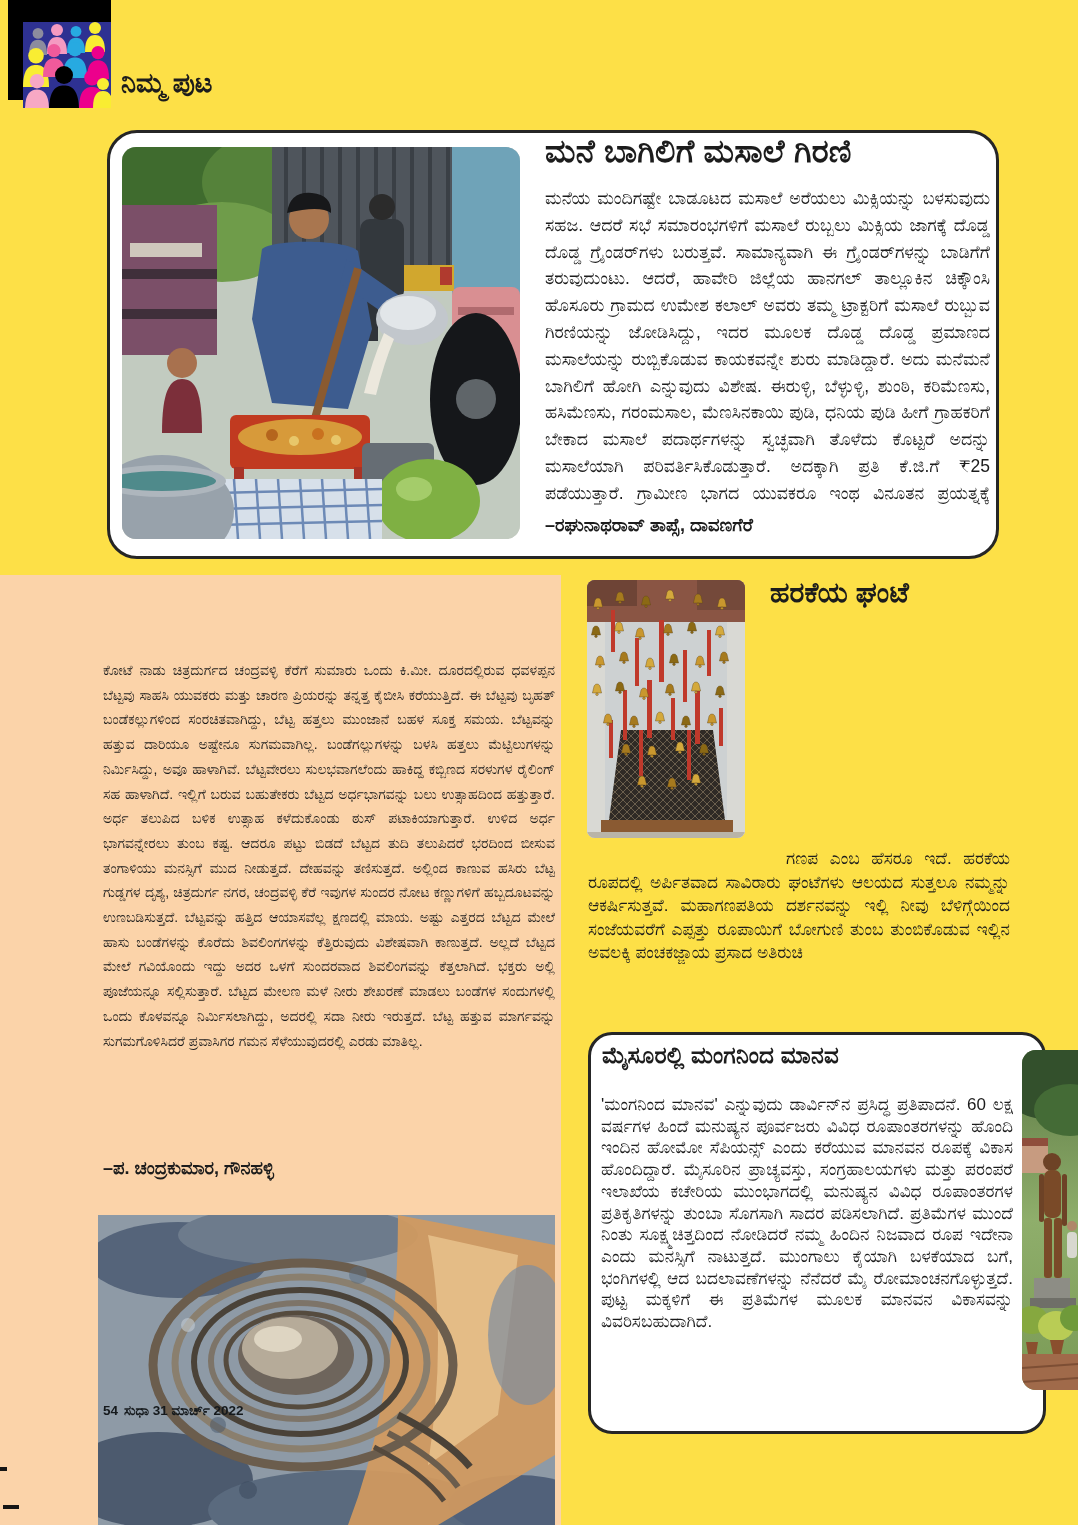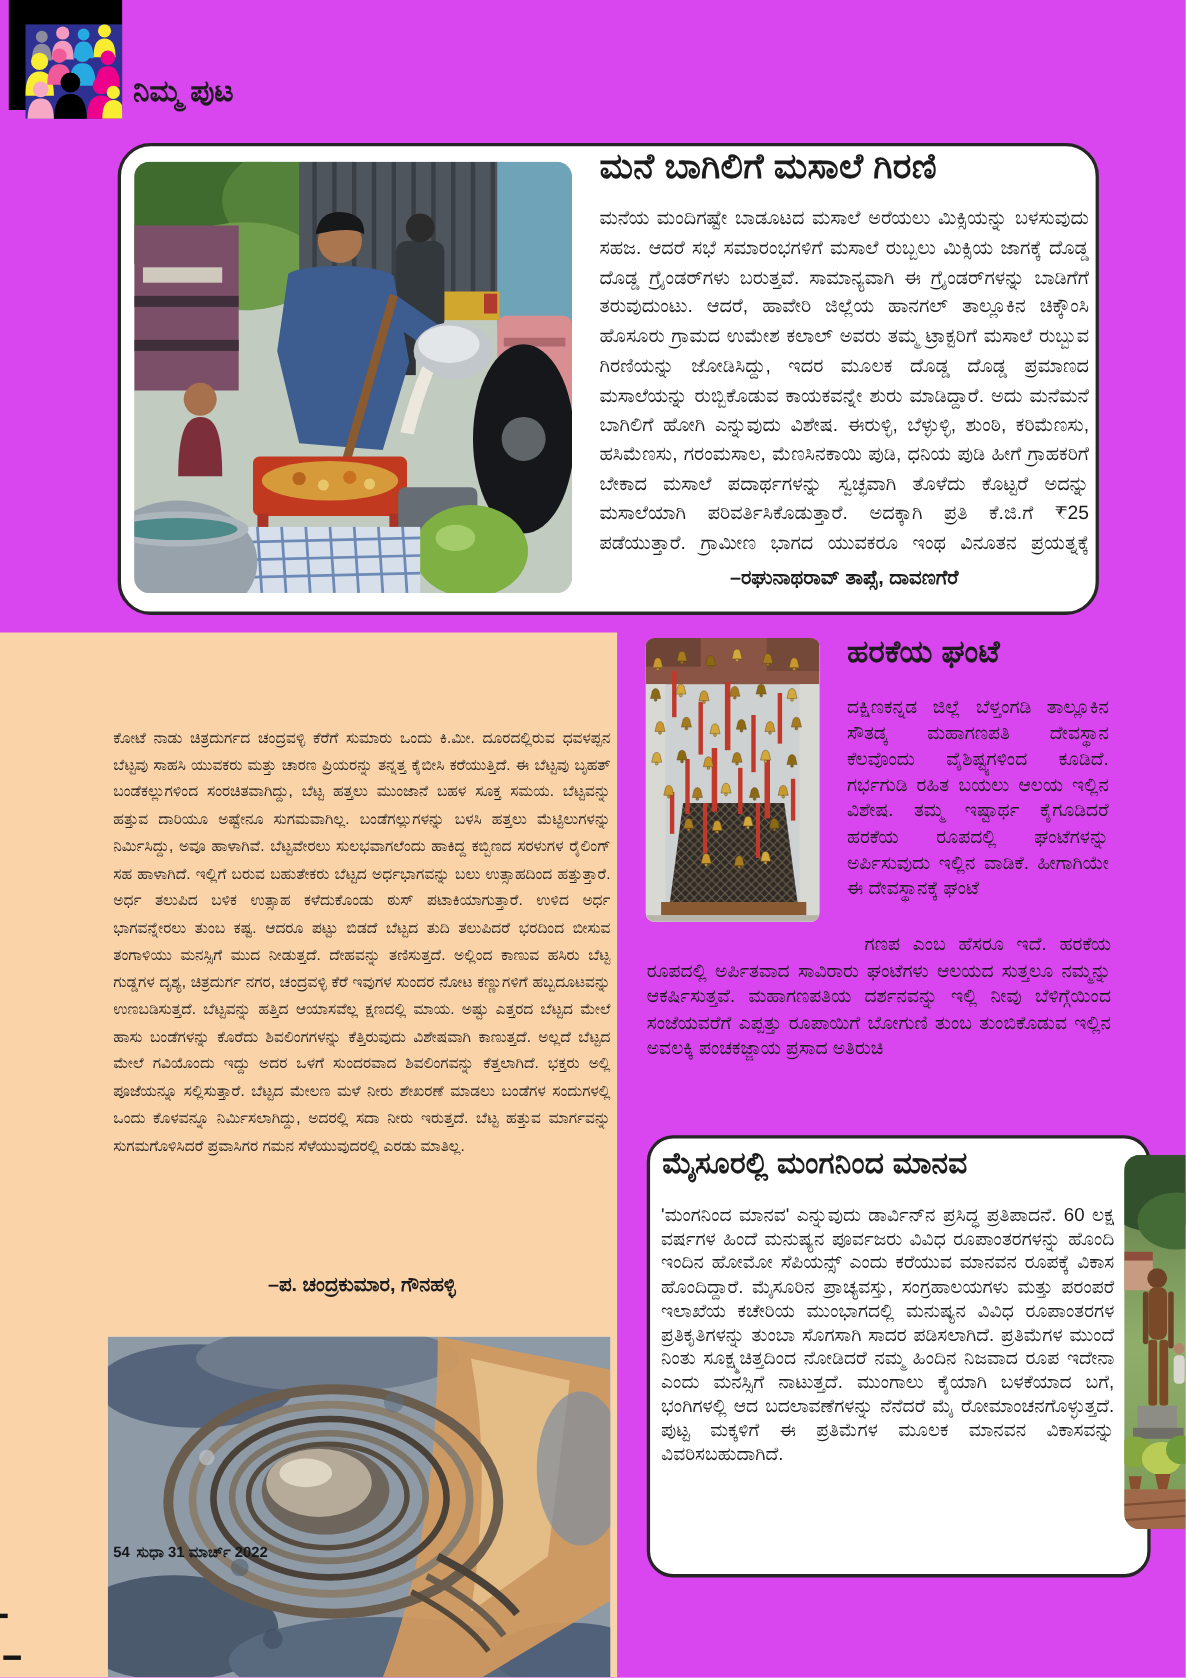--- a/index.html
+++ b/index.html
@@ -1,21 +1,21 @@
 <!DOCTYPE html>
 <html><head>
 <meta charset="utf-8">
 <style>
   html,body{margin:0;padding:0;}
-  .page{position:relative;width:1078px;height:1525px;background:#d946ef;
+  .page{position:relative;width:1078px;height:1525px;background:#fde047;
         font-family:"Liberation Sans",sans-serif;color:#1c1c1c;overflow:hidden;}
   .abs{position:absolute;}
   .title{font-weight:bold;letter-spacing:.2px;line-height:1.15;}
   .body-text{text-align:justify;overflow:hidden;word-break:break-word;}
-  .byline{font-weight:bold;text-align:center;}
+  .byline{font-weight:bold;text-align:left;}
   .round-box{border:3px solid #262626;border-radius:30px;background:#fff;}
   .photo{overflow:hidden;background:#d8d8d3;}
   .photo svg{display:block;}
   
   .logo-black{left:8px;top:0;width:103px;height:100px;background:#000;}
   .logo-blue{left:23px;top:22px;width:88px;height:86px;}
   .section-label{left:121px;top:68px;font-size:27px;font-weight:bold;}
   
   .box1{left:107px;top:130px;width:886px;height:423px;}
   .photo1{left:122px;top:147px;width:398px;height:392px;border-radius:14px;}
@@ -32,21 +32,21 @@
   .footer-line span{margin-right:6px;}
   
   .photo3{left:587px;top:580px;width:158px;height:258px;border-radius:8px;}
   .title3{left:770px;top:577px;width:240px;font-size:28px;}
   .body3col{left:770px;top:631px;width:238px;height:216px;font-size:17px;line-height:23.6px;}
   .body3wide{left:588px;top:847px;width:422px;height:118px;font-size:17px;line-height:23.6px;}
   .body3wide{text-indent:198px;}
   .byline3{left:588px;top:963px;width:422px;font-size:18px;}
   
   .box4{left:588px;top:1032px;width:452px;height:396px;border-radius:24px;}
-  .title4{left:602px;top:1042px;width:420px;font-size:27px;}
+  .title4{left:602px;top:1042px;width:420px;font-size:23px;}
   .body4{left:601px;top:1094px;width:412px;height:262px;font-size:17px;line-height:21.7px;}
   .byline4{left:601px;top:1366px;width:412px;font-size:18px;}
   .photo4{left:1022px;top:1050px;width:56px;height:340px;border-radius:14px 0 0 14px;}
   
   .mark1{left:0;top:1467px;width:7px;height:4px;background:#151515;}
   .mark2{left:3px;top:1505px;width:16px;height:4px;background:#151515;}
 </style>
 </head>
 <body>
 
@@ -291,21 +291,20 @@
         <use href="#bell" x="112" y="164" width="15" height="18" fill="#8b6914"></use>
         <use href="#bell" x="50" y="196" width="15" height="18" fill="#c9972e"></use>
         <use href="#bell" x="80" y="198" width="17" height="20" fill="#a67a1e"></use>
         <use href="#bell" x="104" y="194" width="13" height="16" fill="#d4a93c"></use>
       </g>
       <rect x="0" y="252" width="158" height="6" fill="#b9b4a8"></rect>
     </svg>
   </div>
 
   <div class="abs title title3">ಹರಕೆಯ ಘಂಟೆ</div>
-  <div class="abs body-text body3col">ದಕ್ಷಿಣಕನ್ನಡ ಜಿಲ್ಲೆ ಬೆಳ್ತಂಗಡಿ ತಾಲ್ಲೂಕಿನ ಸೌತಡ್ಕ ಮಹಾಗಣಪತಿ ದೇವಸ್ಥಾನ ಕೆಲವೊಂದು ವೈಶಿಷ್ಟ್ಯಗಳಿಂದ ಕೂಡಿದೆ. ಗರ್ಭಗುಡಿ ರಹಿತ ಬಯಲು ಆಲಯ ಇಲ್ಲಿನ ವಿಶೇಷ. ತಮ್ಮ ಇಷ್ಟಾರ್ಥ ಕೈಗೂಡಿದರೆ ಹರಕೆಯ ರೂಪದಲ್ಲಿ ಘಂಟೆಗಳನ್ನು ಅರ್ಪಿಸುವುದು ಇಲ್ಲಿನ ವಾಡಿಕೆ. ಹೀಗಾಗಿಯೇ ಈ ದೇವಸ್ಥಾನಕ್ಕೆ ಘಂಟೆ</div>
   <div class="abs body-text body3wide">ಗಣಪ ಎಂಬ ಹೆಸರೂ ಇದೆ. ಹರಕೆಯ ರೂಪದಲ್ಲಿ ಅರ್ಪಿತವಾದ ಸಾವಿರಾರು ಘಂಟೆಗಳು ಆಲಯದ ಸುತ್ತಲೂ ನಮ್ಮನ್ನು ಆಕರ್ಷಿಸುತ್ತವೆ. ಮಹಾಗಣಪತಿಯ ದರ್ಶನವನ್ನು ಇಲ್ಲಿ ನೀವು ಬೆಳಿಗ್ಗೆಯಿಂದ ಸಂಜೆಯವರೆಗೆ ಎಪ್ಪತ್ತು ರೂಪಾಯಿಗೆ ಬೋಗುಣಿ ತುಂಬ ತುಂಬಿಕೊಡುವ ಇಲ್ಲಿನ ಅವಲಕ್ಕಿ ಪಂಚಕಜ್ಜಾಯ ಪ್ರಸಾದ ಅತಿರುಚಿ</div>
 
   <div class="abs round-box box4"></div>
   <div class="abs title title4">ಮೈಸೂರಲ್ಲಿ ಮಂಗನಿಂದ ಮಾನವ</div>
   <div class="abs body-text body4">'ಮಂಗನಿಂದ ಮಾನವ' ಎನ್ನುವುದು ಡಾರ್ವಿನ್‌ನ ಪ್ರಸಿದ್ಧ ಪ್ರತಿಪಾದನೆ. 60 ಲಕ್ಷ ವರ್ಷಗಳ ಹಿಂದೆ ಮನುಷ್ಯನ ಪೂರ್ವಜರು ವಿವಿಧ ರೂಪಾಂತರಗಳನ್ನು ಹೊಂದಿ ಇಂದಿನ ಹೋಮೋ ಸೆಪಿಯನ್ಸ್ ಎಂದು ಕರೆಯುವ ಮಾನವನ ರೂಪಕ್ಕೆ ವಿಕಾಸ ಹೊಂದಿದ್ದಾರೆ. ಮೈಸೂರಿನ ಪ್ರಾಚ್ಯವಸ್ತು, ಸಂಗ್ರಹಾಲಯಗಳು ಮತ್ತು ಪರಂಪರೆ ಇಲಾಖೆಯ ಕಚೇರಿಯ ಮುಂಭಾಗದಲ್ಲಿ ಮನುಷ್ಯನ ವಿವಿಧ ರೂಪಾಂತರಗಳ ಪ್ರತಿಕೃತಿಗಳನ್ನು ತುಂಬಾ ಸೊಗಸಾಗಿ ಸಾದರ ಪಡಿಸಲಾಗಿದೆ. ಪ್ರತಿಮೆಗಳ ಮುಂದೆ ನಿಂತು ಸೂಕ್ಷ್ಮಚಿತ್ತದಿಂದ ನೋಡಿದರೆ ನಮ್ಮ ಹಿಂದಿನ ನಿಜವಾದ ರೂಪ ಇದೇನಾ ಎಂದು ಮನಸ್ಸಿಗೆ ನಾಟುತ್ತದೆ. ಮುಂಗಾಲು ಕೈಯಾಗಿ ಬಳಕೆಯಾದ ಬಗೆ, ಭಂಗಿಗಳಲ್ಲಿ ಆದ ಬದಲಾವಣೆಗಳನ್ನು ನೆನೆದರೆ ಮೈ ರೋಮಾಂಚನಗೊಳ್ಳುತ್ತದೆ. ಪುಟ್ಟ ಮಕ್ಕಳಿಗೆ ಈ ಪ್ರತಿಮೆಗಳ ಮೂಲಕ ಮಾನವನ ವಿಕಾಸವನ್ನು ವಿವರಿಸಬಹುದಾಗಿದೆ.</div>
 
   <div class="abs photo photo4">
     <svg width="56" height="340" viewBox="0 0 56 340">
       <defs>
         <linearGradient id="grn" x1="0" y1="0" x2="0" y2="1">

